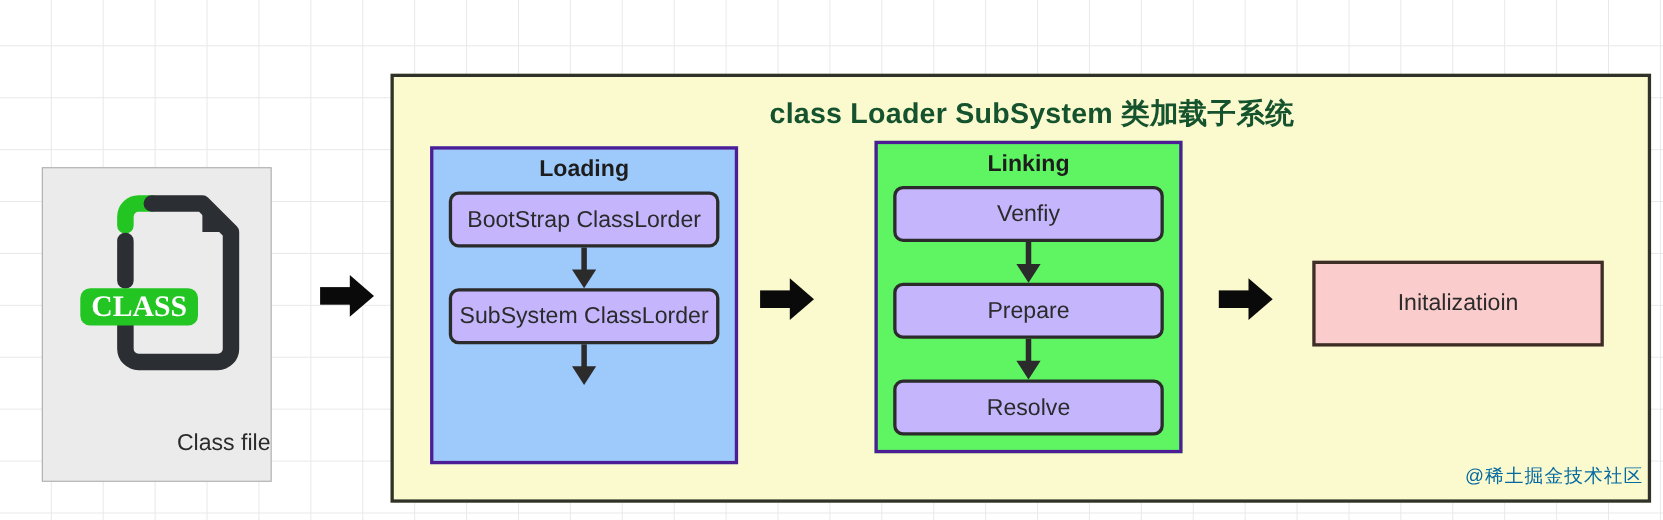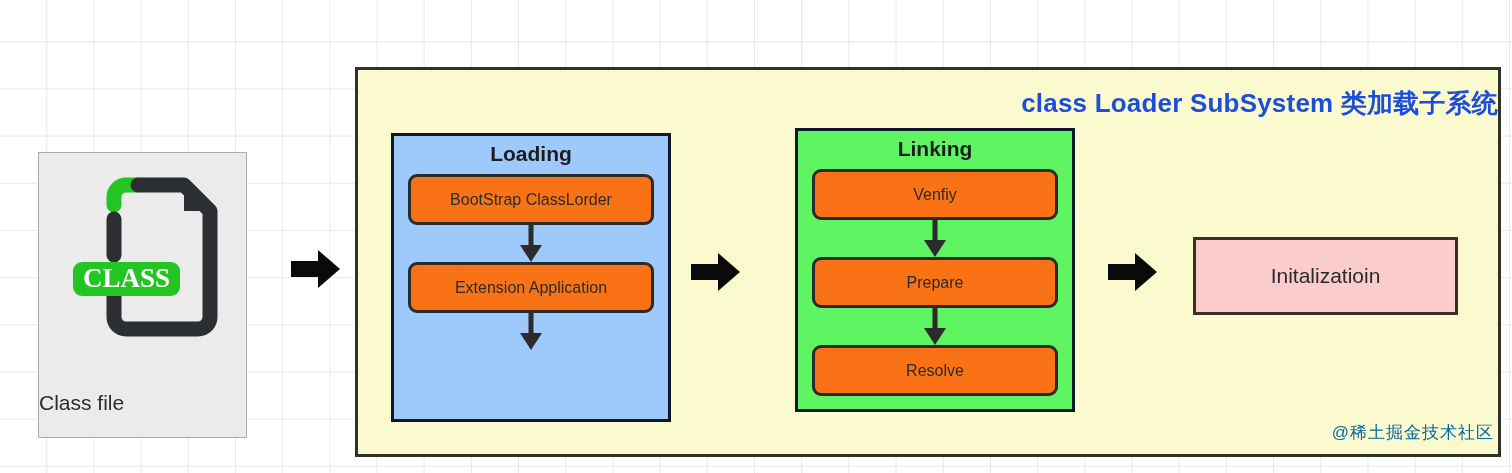--- a/index.html
+++ b/index.html
@@ -35,21 +35,21 @@
   }
   #classfile-icon {
     position: absolute;
     left: 50%; top: 16px;
     transform: translateX(-50%);
     width: 150px; height: 192px;
   }
   #classfile-label {
     position: absolute;
     left: 0; right: 0; bottom: 22px;
-    text-align: left;
+    text-align: right;
     font-size: 21px;
     color: #2b2b2b;
   }
 
   
   .block-arrow { position: absolute; }
   .block-arrow .shaft {
     position: absolute;
     left: 0; top: 11px;
     width: 30px; height: 16px;
@@ -71,32 +71,32 @@
   #subsystem-panel {
     position: absolute;
     left: 355px; top: 67px;
     width: 1146px; height: 390px;
     background: #fbf9ce;
     border: 3px solid #2f3228;
   }
   #subsystem-title {
     position: absolute;
     left: 0; right: 0; top: 16px;
-    text-align: right;
+    text-align: center;
     font-size: 26px;
     font-weight: bold;
-    color: #1d4ed8;
+    color: #14532d;
     letter-spacing: .2px;
     margin-left: 20px;
   }
 
   
   .stage-panel {
     position: absolute;
-    border: 3px solid #0f172a;
+    border: 3px solid #4c1d95;
     text-decoration: underline;
   }
   #loading-panel {
     left: 33px; top: 63px;
     width: 280px; height: 289px;
     background: #9dc9fb;
   }
   #linking-panel {
     left: 437px; top: 58px;
     width: 280px; height: 284px;
@@ -112,27 +112,27 @@
   }
   .stage-steps {
     position: absolute;
     left: 14px; right: 14px; top: 38px; bottom: 12px;
     display: flex;
     flex-direction: column;
     justify-content: flex-start;
   }
   .step-box {
     height: 51px;
-    background: #f97316;
+    background: #c4b5fd;
     border: 3px solid #2b2b2b;
     border-radius: 9px;
     display: flex;
     align-items: center;
     justify-content: center;
-    font-size: 16px;
+    font-size: 21px;
     color: #2b2b2b;
   }
   .step-arrow {
     height: 37px;
     position: relative;
   }
   .step-arrow .v-shaft {
     position: absolute;
     left: 50%; top: 0;
     transform: translateX(-50%);
@@ -205,21 +205,21 @@
     <div id="subsystem-title">class Loader SubSystem 类加载子系统</div>
 
     <div id="loading-panel" class="stage-panel">
       <div class="stage-title">Loading</div>
       <div class="stage-steps">
         <div class="step-box">BootStrap ClassLorder</div>
         <div class="step-arrow">
           <div class="v-shaft"></div>
           <div class="v-head"></div>
         </div>
-        <div class="step-box">Extension Application</div>
+        <div class="step-box">SubSystem ClassLorder</div>
         <div class="step-arrow">
           <div class="v-shaft"></div>
           <div class="v-head"></div>
         </div>
       </div>
     </div>
 
     <div id="arrow-2" class="block-arrow" style="left:333px; top:183px;">
       <div class="shaft"></div>
       <div class="head"></div>

